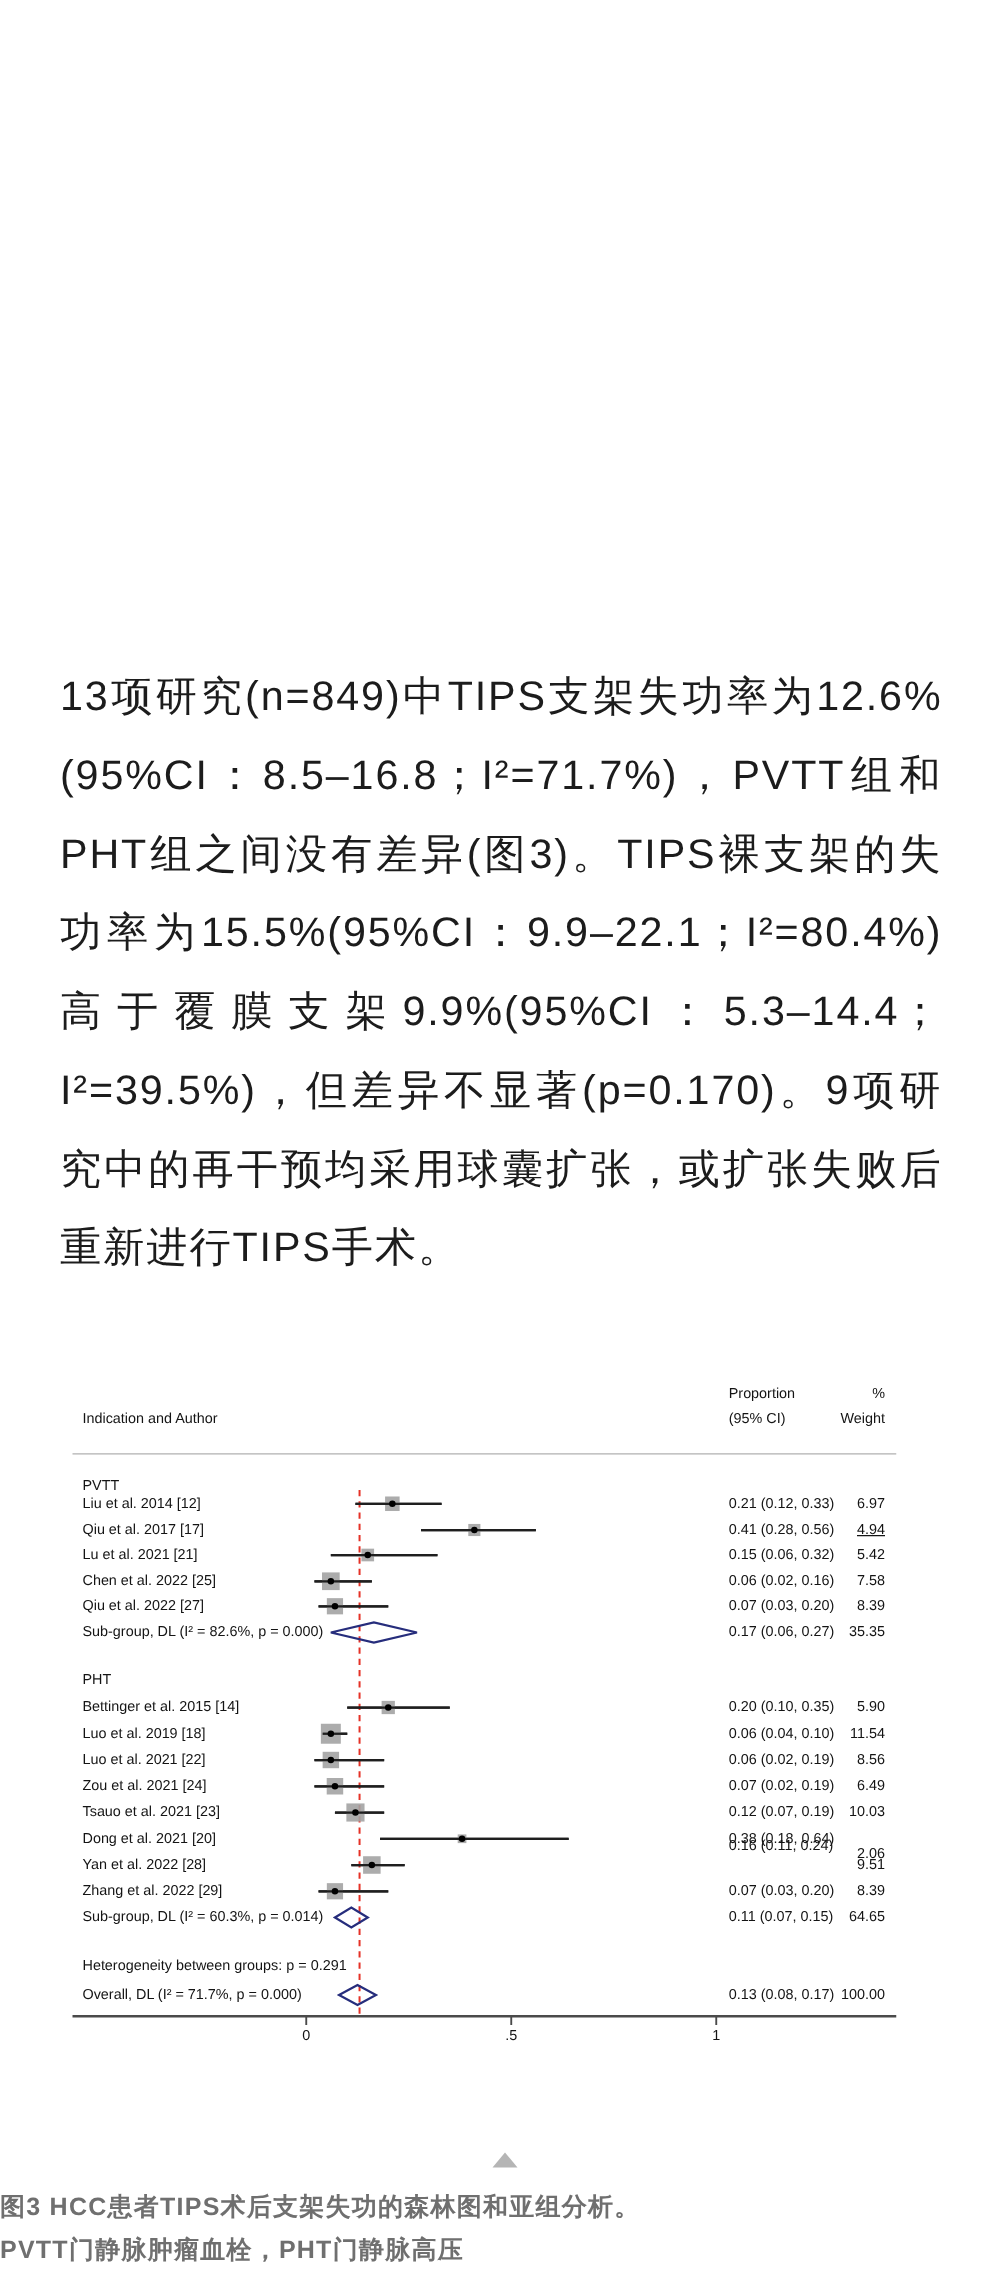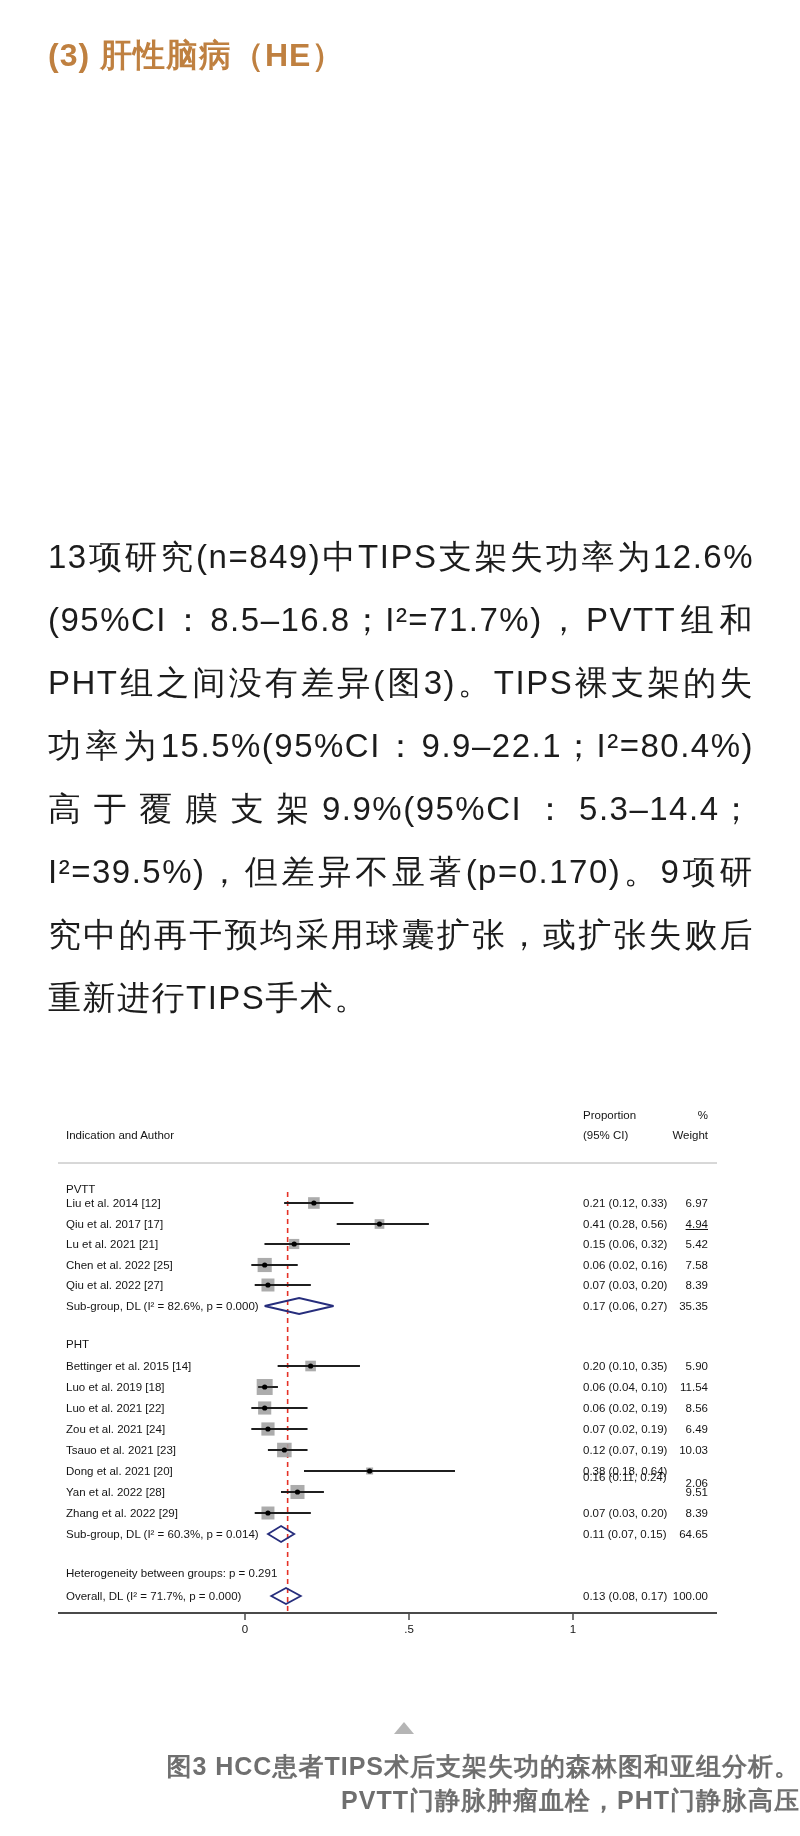--- a/index.html
+++ b/index.html
@@ -25,31 +25,30 @@
     position:absolute; font-size:11.5px; line-height:16px; color:#141414;
     white-space:nowrap;
   }
   .f-right { text-align:right; }
   .tri {
     position:absolute; left:394px; top:1722px; width:0; height:0;
     border-left:10px solid transparent; border-right:10px solid transparent;
     border-bottom:12px solid #b5b5b5;
   }
   .caption {
-    position:absolute; left:0; width:800px; text-align:right;
-    font-size:25px; font-weight:bold; color:#6f6f6f; line-height:32px;
+    position:absolute; left:0; width:800px; text-align:left;
+    font-size:20px; font-weight:bold; color:#6f6f6f; line-height:32px;
     letter-spacing:1px;
   }
 </style>
 </head>
 <body>
 
 <div id="page">
 
-  <div class="sec-heading" style="top:34px;">(3) 肝性脑病（HE）</div>
 
 
 
   <div class="body-para" style="top:525px;">13项研究(n=849)中TIPS支架失功率为12.6%(95%CI：8.5–16.8；I²=71.7%)，PVTT组和PHT组之间没有差异(图3)。TIPS裸支架的失功率为15.5%(95%CI：9.9–22.1；I²=80.4%)高于覆膜支架9.9%(95%CI：5.3–14.4；I²=39.5%)，但差异不显著(p=0.170)。9项研究中的再干预均采用球囊扩张，或扩张失败后重新进行TIPS手术。</div>
 
   <div id="forest">
     <div class="f-text" style="left:66px; top:22px;">Indication and Author</div>
     <div class="f-text" style="left:583px; top:2px;">Proportion</div>
     <div class="f-text" style="left:583px; top:22px;">(95% CI)</div>
     <div class="f-text f-right" style="left:620px; top:2px; width:88px;">%</div>

